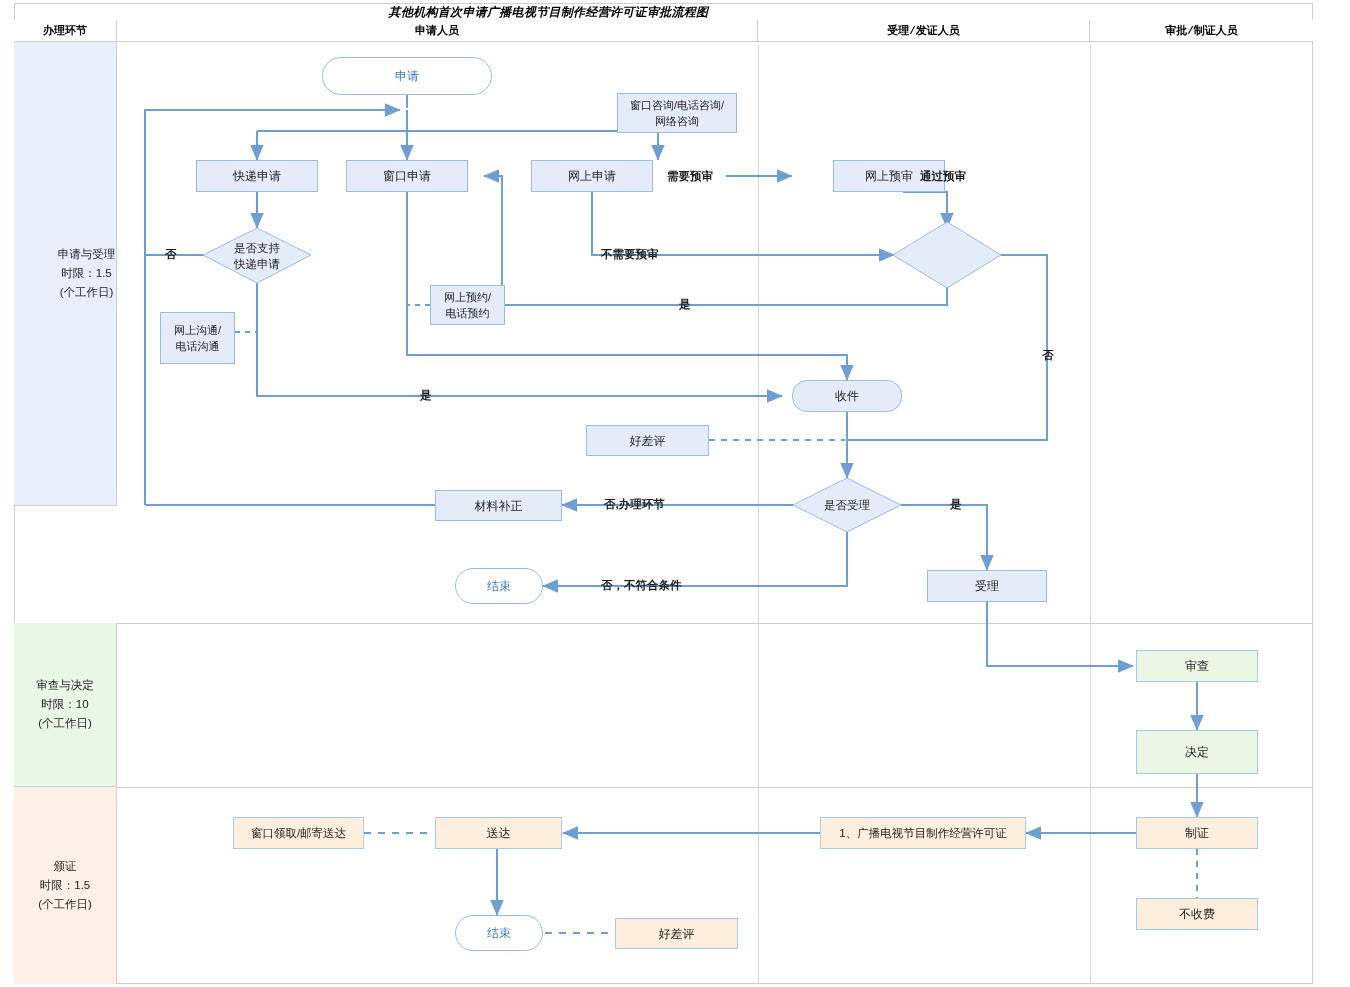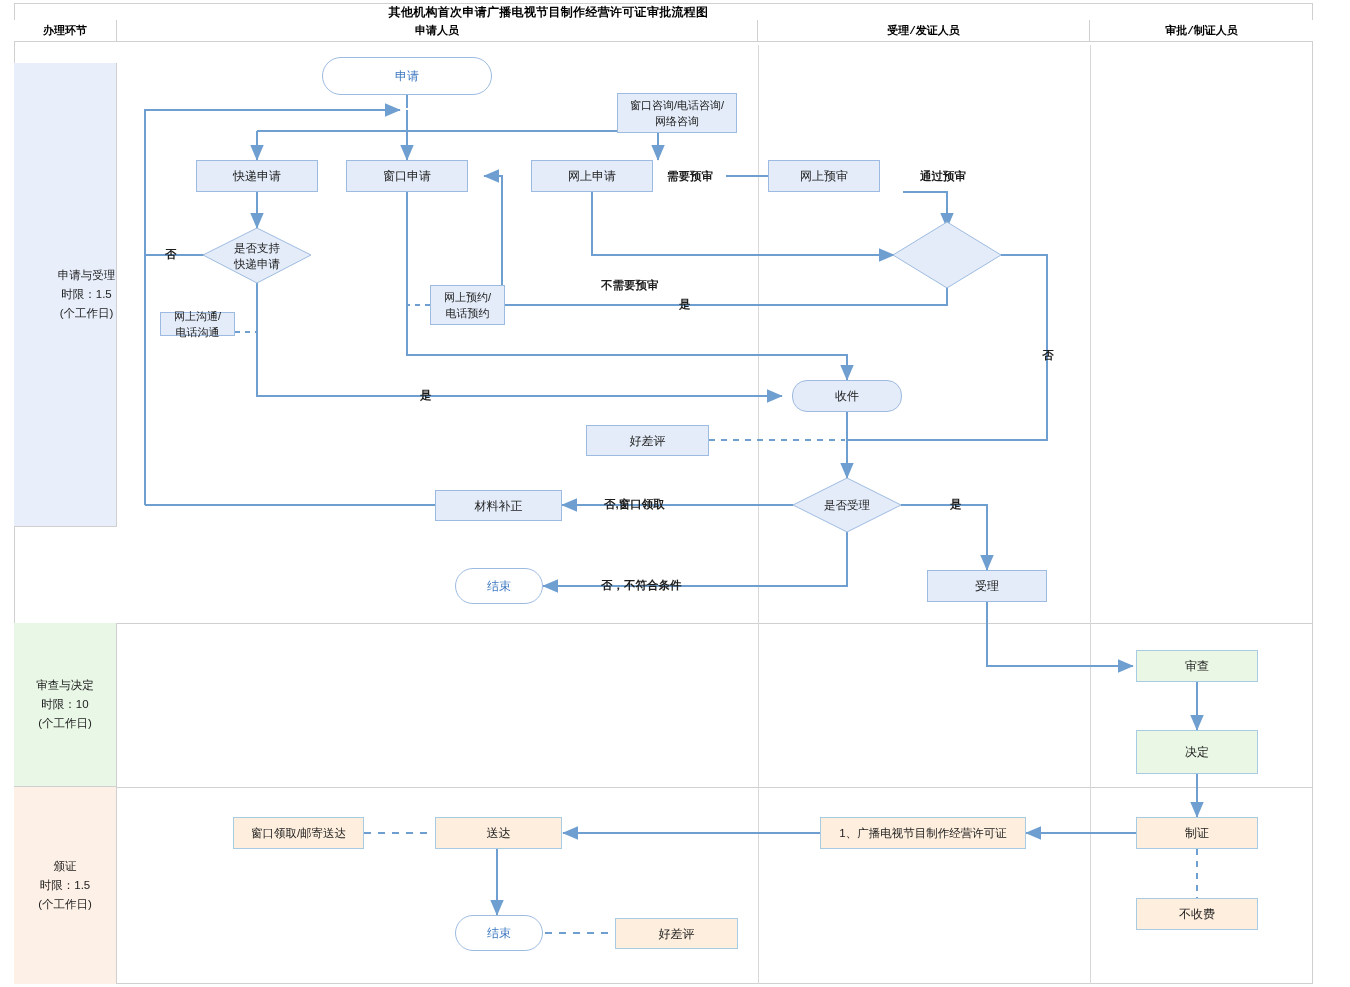--- a/index.html
+++ b/index.html
@@ -10,36 +10,36 @@
     color:#1a1a1a;
   }
   #page{position:absolute;left:0;top:0;width:1350px;height:987px;background:#fff;}
 
   
   .frame{position:absolute;left:14px;top:3px;width:1299px;height:981px;
          border:1px solid #d0d0d0;box-sizing:border-box;background:#fff;}
   .title-cell{position:absolute;left:14px;top:3px;width:1069px;height:20px;
         border-bottom:1px solid #d0d0d0;box-sizing:border-box;
         display:flex;align-items:center;justify-content:center;
-        font-size:12px;font-weight:bold;letter-spacing:.3px;color:#000;}
+        font-size:12px;font-weight:bold;letter-spacing:.3px;color:#000;font-style:italic;}
   .hdr-row{position:absolute;top:20px;height:22px;box-sizing:border-box;
         border-bottom:1px solid #d0d0d0;border-right:1px solid #d0d0d0;
         display:flex;align-items:center;justify-content:center;
         font-size:11px;font-weight:bold;color:#000;background:#fff;font-family:Liberation Mono, monospace;}
   .hdr-c0{left:14px;width:103px;}
   .hdr-c1{left:117px;width:641px;}
   .hdr-c2{left:758px;width:332px;}
   .hdr-c3{left:1090px;width:223px;border-right:none;}
 
   
   .stage{position:absolute;left:14px;width:103px;box-sizing:border-box;
         border-right:1px solid #d0d0d0;border-bottom:1px solid #d0d0d0;
         display:flex;align-items:center;justify-content:center;text-align:center;
         font-size:11.5px;line-height:19px;color:#222;white-space:pre-line;}
-  .stage-1{top:63px;height:464px;background:#e8effb;padding-left:43px;}
+  .stage-1{top:42px;height:464px;background:#e8effb;padding-left:43px;}
   .stage-2{top:623px;height:164px;background:#e8f7e6;}
   .stage-3{top:787px;height:197px;background:#fdf0e6;border-bottom:none;}
 
   
   .bodysep{position:absolute;left:117px;width:1196px;height:0;
            border-top:1px solid #d0d0d0;}
   .colsep{position:absolute;width:0;border-left:1px solid #d8d8d8;}
 
   
   svg.layer{position:absolute;left:0;top:0;width:1350px;height:987px;overflow:visible;}
@@ -170,31 +170,31 @@
   </svg>
 
   <div class="node n-term" style="left:322px;top:57px;width:170px;height:38px;">申请</div>
 
   <div class="node n-rect" style="left:617px;top:93px;width:120px;height:40px;font-size:11px;">窗口咨询/电话咨询/
 网络咨询</div>
 
   <div class="node n-rect" style="left:196px;top:160px;width:122px;height:32px;">快递申请</div>
   <div class="node n-rect" style="left:346px;top:160px;width:122px;height:32px;">窗口申请</div>
   <div class="node n-rect" style="left:531px;top:160px;width:122px;height:32px;">网上申请</div>
-  <div class="node n-rect" style="left:768px;top:160px;width:112px;height:32px;">网上预审</div>
+  <div class="node n-rect" style="left:833px;top:160px;width:112px;height:32px;">网上预审</div>
 
   <div class="node n-diamond" style="left:203px;top:228px;width:108px;height:56px;font-size:11.5px;">
     <span>是否支持
 快递申请</span>
   </div>
   <div class="node n-diamond" style="left:793px;top:478px;width:108px;height:54px;font-size:11.5px;">
     <span>是否受理</span>
   </div>
 
-  <div class="node n-rect" style="left:160px;top:312px;width:75px;height:24px;font-size:11px;">网上沟通/
+  <div class="node n-rect" style="left:160px;top:312px;width:75px;height:52px;font-size:11px;">网上沟通/
 电话沟通</div>
   <div class="node n-rect" style="left:430px;top:285px;width:75px;height:40px;font-size:11px;">网上预约/
 电话预约</div>
 
   <div class="node n-rect" style="left:792px;top:380px;width:110px;height:32px;border-radius:15px;">收件</div>
   <div class="node n-rect" style="left:586px;top:425px;width:123px;height:31px;">好差评</div>
 
   <div class="node n-rect" style="left:435px;top:490px;width:127px;height:31px;">材料补正</div>
   <div class="node n-term" style="left:455px;top:568px;width:88px;height:36px;">结束</div>
   <div class="node n-rect" style="left:927px;top:570px;width:120px;height:32px;">受理</div>
@@ -205,22 +205,22 @@
   <div class="node n-orange" style="left:1136px;top:817px;width:122px;height:32px;">制证</div>
   <div class="node n-orange" style="left:1136px;top:898px;width:122px;height:32px;">不收费</div>
   <div class="node n-orange" style="left:820px;top:817px;width:206px;height:32px;font-size:11.5px;">1、广播电视节目制作经营许可证</div>
   <div class="node n-orange" style="left:435px;top:817px;width:127px;height:32px;">送达</div>
   <div class="node n-orange" style="left:233px;top:817px;width:131px;height:32px;font-size:11.5px;">窗口领取/邮寄送达</div>
   <div class="node n-term" style="left:455px;top:915px;width:88px;height:36px;">结束</div>
   <div class="node n-orange" style="left:615px;top:918px;width:123px;height:31px;">好差评</div>
 
   <div class="elabel" style="left:667px;top:169px;">需要预审</div>
   <div class="elabel" style="left:920px;top:169px;">通过预审</div>
-  <div class="elabel" style="left:601px;top:247px;margin-top:31px;">不需要预审</div>
+  <div class="elabel" style="left:601px;top:247px;">不需要预审</div>
   <div class="elabel" style="left:165px;top:247px;">否</div>
   <div class="elabel" style="left:420px;top:388px;">是</div>
   <div class="elabel" style="left:679px;top:297px;">是</div>
   <div class="elabel vert" style="left:1040px;top:340px;">否</div>
-  <div class="elabel" style="left:604px;top:497px;">否,窗口领取</div>
+  <div class="elabel" style="left:604px;top:497px;">否,办理环节</div>
   <div class="elabel" style="left:601px;top:578px;">否，不符合条件</div>
   <div class="elabel" style="left:950px;top:497px;">是</div>
 
 </div>
 
 </body></html>

